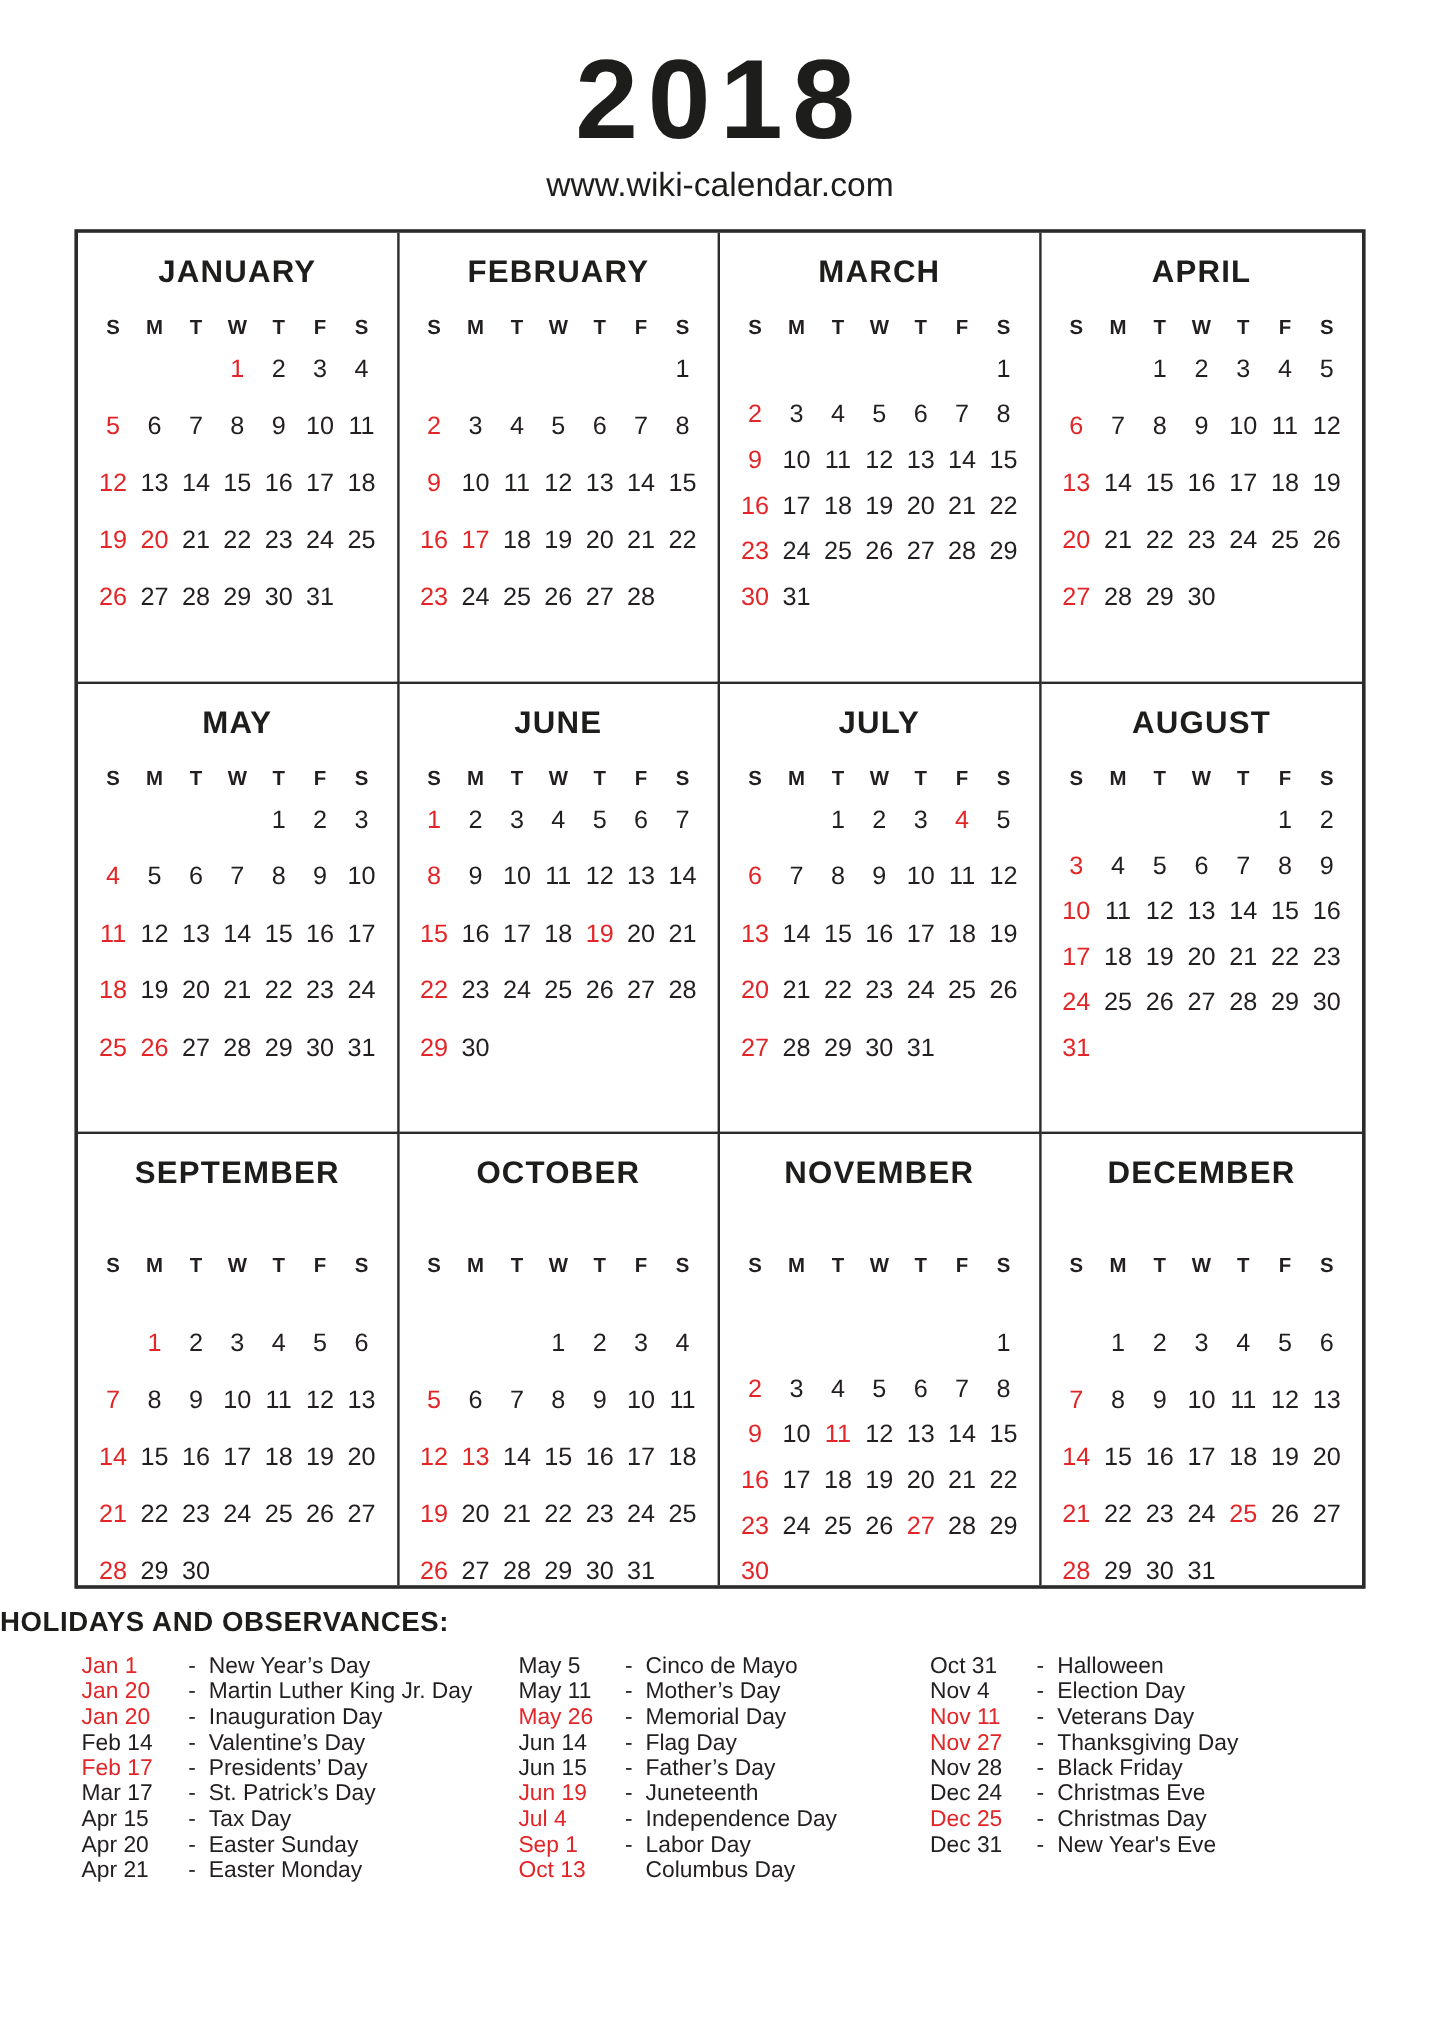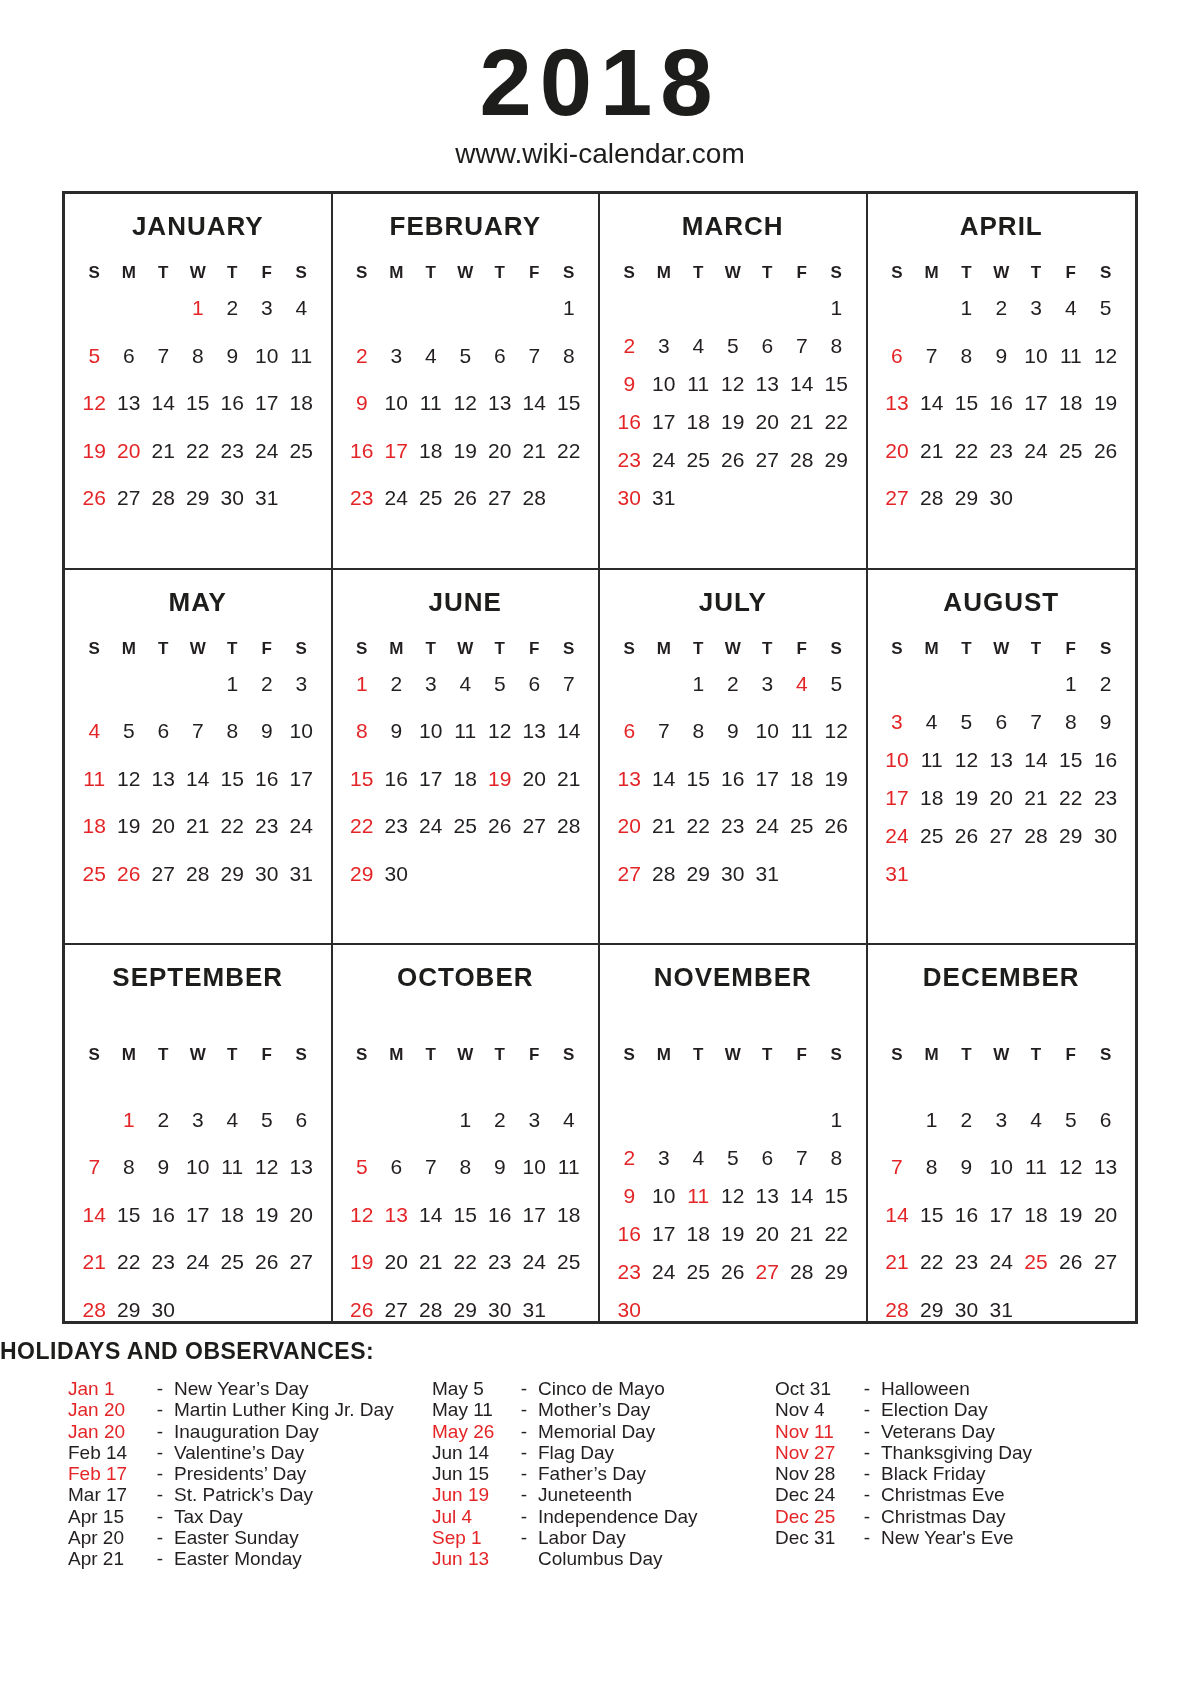--- a/index.html
+++ b/index.html
@@ -875,21 +875,21 @@
           <span class="h-date red">Jul 4</span>
           <span class="h-sep">-</span>
           <span class="h-name">Independence Day</span>
         </div>
         <div class="holiday-row">
           <span class="h-date red">Sep 1</span>
           <span class="h-sep">-</span>
           <span class="h-name">Labor Day</span>
         </div>
         <div class="holiday-row">
-          <span class="h-date red">Jun 13</span>
+          <span class="h-date red">Oct 13</span>
           <span class="h-sep"></span>
           <span class="h-name">Columbus Day</span>
         </div>
       </div>
       <div class="holiday-col">
         <div class="holiday-row">
           <span class="h-date">Oct 31</span>
           <span class="h-sep">-</span>
           <span class="h-name">Halloween</span>
         </div>

